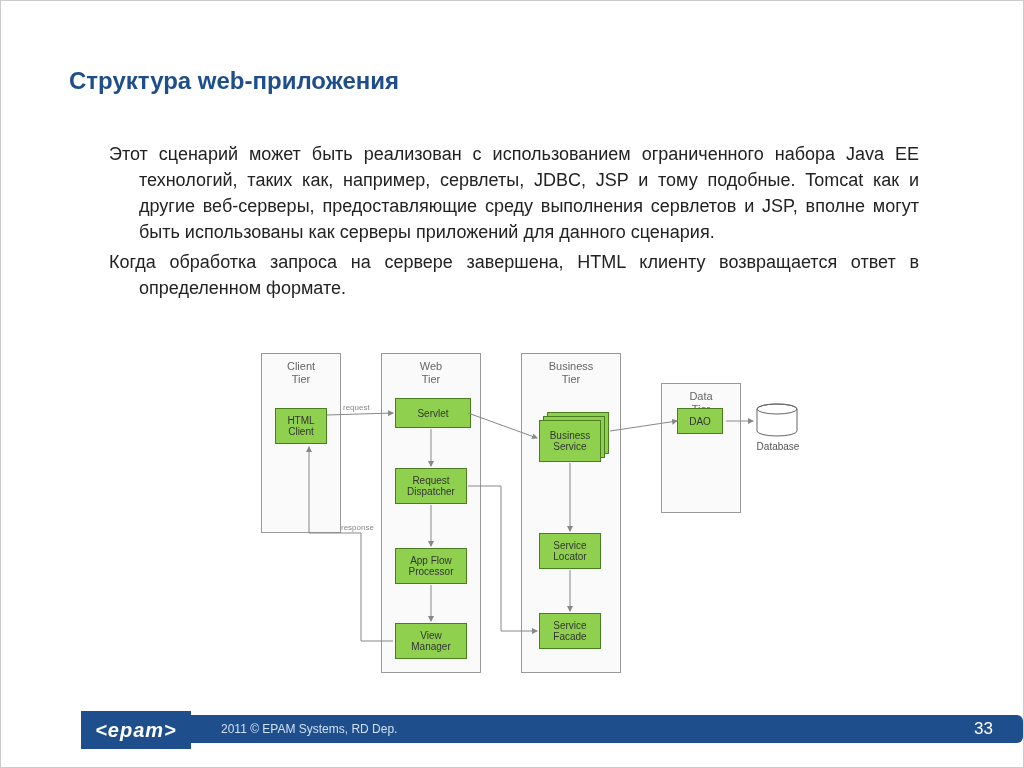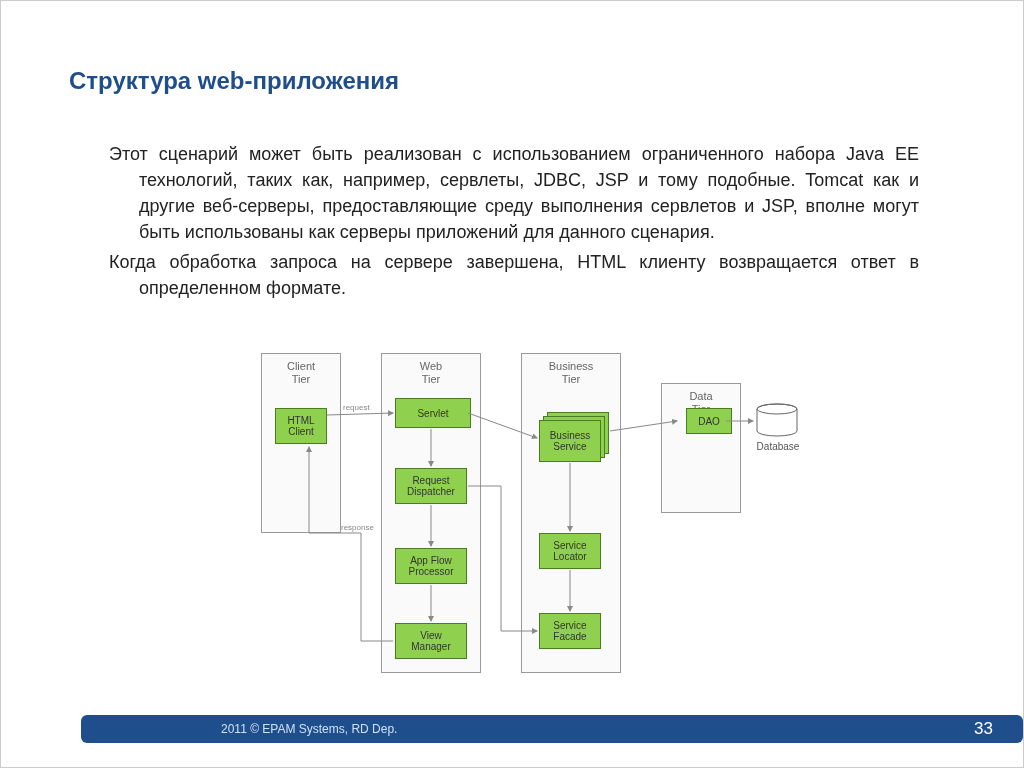--- a/index.html
+++ b/index.html
@@ -180,21 +180,21 @@
     <div class="gbox" style="left:134px; top:115px; width:72px; height:36px;">Request<br>Dispatcher</div>
     <div class="gbox" style="left:134px; top:195px; width:72px; height:36px;">App Flow<br>Processor</div>
     <div class="gbox" style="left:134px; top:270px; width:72px; height:36px;">View<br>Manager</div>
 
     <div class="stack-behind" style="left:286px; top:59px; width:62px; height:42px;"></div>
     <div class="stack-behind" style="left:282px; top:63px; width:62px; height:42px;"></div>
     <div class="gbox" style="left:278px; top:67px; width:62px; height:42px;">Business<br>Service</div>
     <div class="gbox" style="left:278px; top:180px; width:62px; height:36px;">Service<br>Locator</div>
     <div class="gbox" style="left:278px; top:260px; width:62px; height:36px;">Service<br>Facade</div>
 
-    <div class="gbox" style="left:425px; top:55px; width:46px; height:26px;">DAO</div>
+    <div class="gbox" style="left:416px; top:55px; width:46px; height:26px;">DAO</div>
 
     <svg class="dbcyl" style="left:494px; top:50px;" viewBox="0 0 44 34">
       <ellipse cx="22" cy="6" rx="20" ry="5" fill="#fff" stroke="#666"></ellipse>
       <path d="M2 6 L2 28 A20 5 0 0 0 42 28 L42 6" fill="#fff" stroke="#666"></path>
       <ellipse cx="22" cy="6" rx="20" ry="5" fill="none" stroke="#666"></ellipse>
     </svg>
     <div class="db-label" style="left:492px; top:88px; width:50px;">Database</div>
 
     <div class="arrow-label" style="left:82px; top:50px;">request</div>
     <div class="arrow-label" style="left:80px; top:170px;text-align:right;">response</div>
@@ -228,14 +228,15 @@
 
       <line x1="465" y1="68" x2="492" y2="68" class="conn" marker-end="url(#ah)"></line>
     </svg>
 
   </div>
 
   <div class="footer-bar">
     <span class="footer-copy">2011 © EPAM Systems, RD Dep.</span>
     <span class="page-num">33</span>
   </div>
+  <div class="logo-chip">&lt;epam&gt;</div>
 
 </div>
 
 </body></html>

